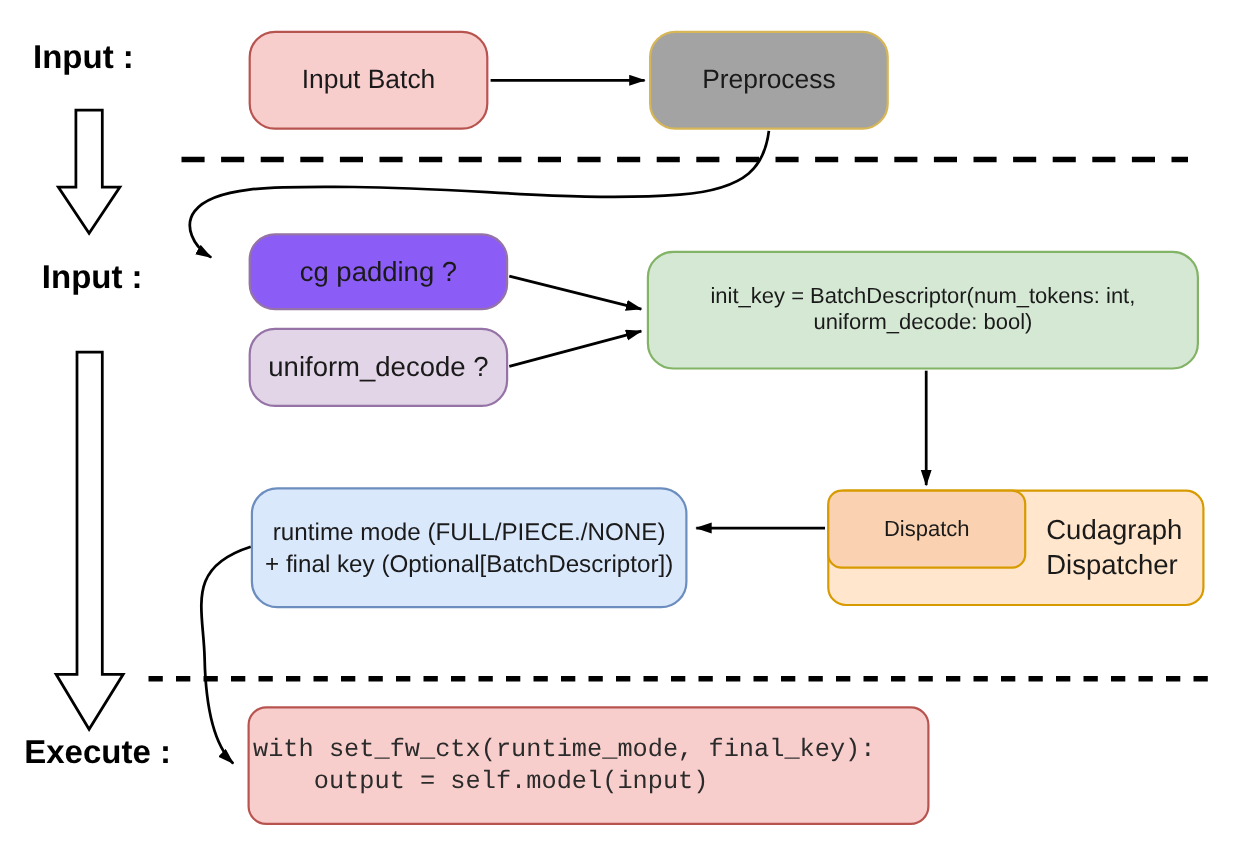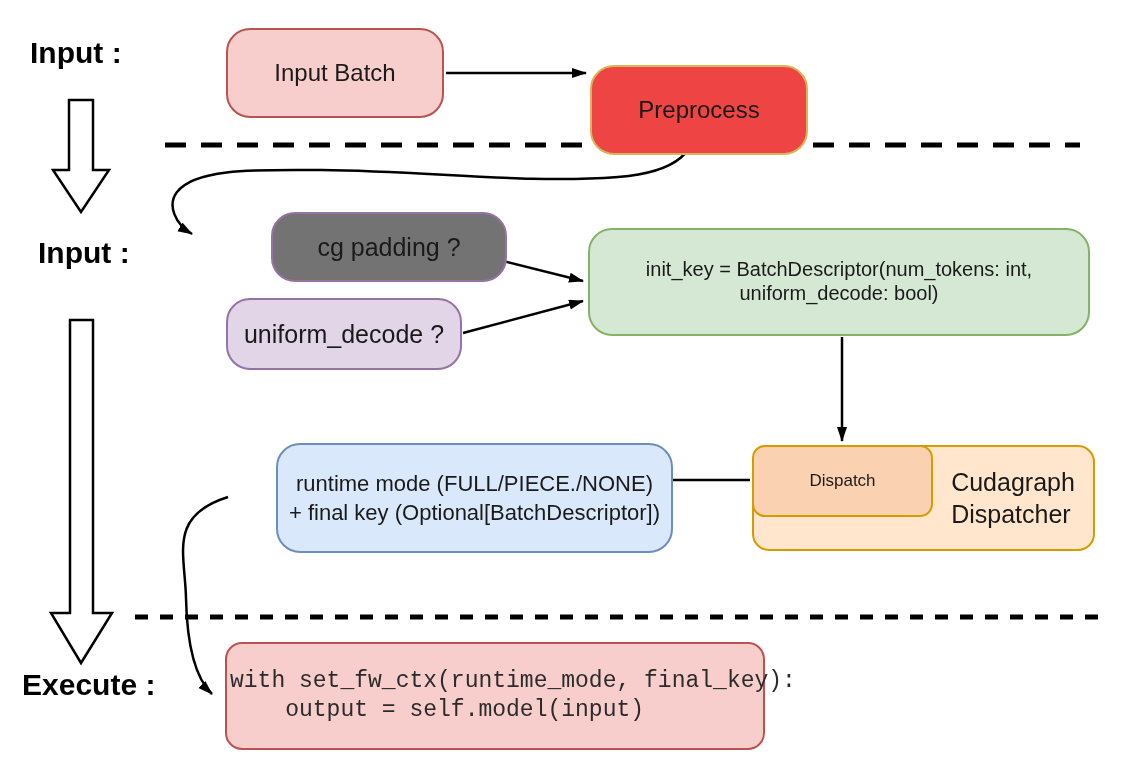--- a/index.html
+++ b/index.html
@@ -19,29 +19,29 @@
     position:absolute;box-sizing:border-box;border:2px solid #000;border-radius:24px;
     display:flex;align-items:center;justify-content:center;text-align:center;
     white-space:pre-line;line-height:1.2;
   }
   .n-input-batch{left:226px;top:28px;width:218px;height:90px;font-size:24px;}
   .n-preprocess{left:590px;top:28px;width:218px;height:90px;font-size:24px;}
   .n-cg-padding{left:226px;top:212px;width:236px;height:70px;font-size:25px;}
   .n-uniform-decode{left:226px;top:298px;width:236px;height:72px;font-size:25px;}
   .n-init-key{left:588px;top:228px;width:502px;height:108px;font-size:20px;line-height:1.18;}
   .n-cudagraph{left:752px;top:445px;width:343px;height:106px;border-radius:17px;}
-  .n-dispatch{left:752px;top:445px;width:181px;height:72px;font-size:17px;border-radius:13px;}
+  .n-dispatch{left:752px;top:445px;width:181px;height:72px;font-size:20px;border-radius:13px;}
   .cudagraph-label{
     position:absolute;left:933px;top:445px;width:160px;height:106px;
     display:flex;align-items:center;justify-content:center;
     white-space:pre-line;font-size:25px;line-height:1.3;
   }
-  .n-runtime{left:228px;top:443px;width:397px;height:110px;font-size:22px;line-height:1.32;margin-left:48px;}
+  .n-runtime{left:228px;top:443px;width:397px;height:110px;font-size:22px;line-height:1.32;}
   .n-code{
-    left:225px;top:642px;width:540px;height:108px;
+    left:225px;top:642px;width:620px;height:108px;
     font-family:"Liberation Mono","DejaVu Sans Mono",monospace;font-size:23px;line-height:1.26;
     white-space:pre;justify-content:flex-start;text-align:left;padding-left:3px;color:#2b2b2b;
     border-radius:17px;
   }
 </style>
 </head>
 <body>
 
 <div class="canvas">
 
@@ -67,23 +67,23 @@
     <path d="M 699 119 C 695 150 681 172 618 177 C 525 184 430 171 322 170 C 262 170 196 167 177 192 C 167 205 175 224 192 234" fill="none" stroke="#000" stroke-width="2.5" marker-end="url(#ah)"></path>
     <path d="M 228 497 C 168 516 185 553 186 598 C 187 645 195 678 212 694" fill="none" stroke="#000" stroke-width="2.5" marker-end="url(#ah)"></path>
   </svg>
 
   <div class="phase-label lbl-input">Input :</div>
   <div class="phase-label lbl-plan">Input :</div>
   <div class="phase-label lbl-execute">Execute :</div>
 
   <div class="node n-input-batch" style="background: rgb(248, 206, 204); border-color: rgb(184, 84, 80);">Input Batch</div>
 
-  <div class="node n-preprocess" style="background: #ef4444; border-color: rgb(214, 182, 86); margin-top: 37px;">Preprocess</div>
+  <div class="node n-preprocess" style="background: #a3a3a3; border-color: rgb(214, 182, 86);">Preprocess</div>
 
-  <div class="node n-cg-padding" style="background: #737373; border-color: rgb(150, 115, 166); margin-left: 45px;">cg padding ?</div>
+  <div class="node n-cg-padding" style="background: #8b5cf6; border-color: rgb(150, 115, 166);">cg padding ?</div>
 
   <div class="node n-uniform-decode" style="background: rgb(225, 213, 231); border-color: rgb(150, 115, 166);">uniform_decode ?</div>
 
   <div class="node n-init-key" style="background: rgb(213, 232, 212); border-color: rgb(130, 179, 102);">init_key = BatchDescriptor(num_tokens: int,
 uniform_decode: bool)</div>
 
   <div class="node n-cudagraph" style="background: rgb(255, 230, 204); border-color: rgb(215, 155, 0);"></div>
 
   <div class="node n-dispatch" style="background: rgb(251, 210, 177); border-color: rgb(215, 155, 0);">Dispatch</div>
 

